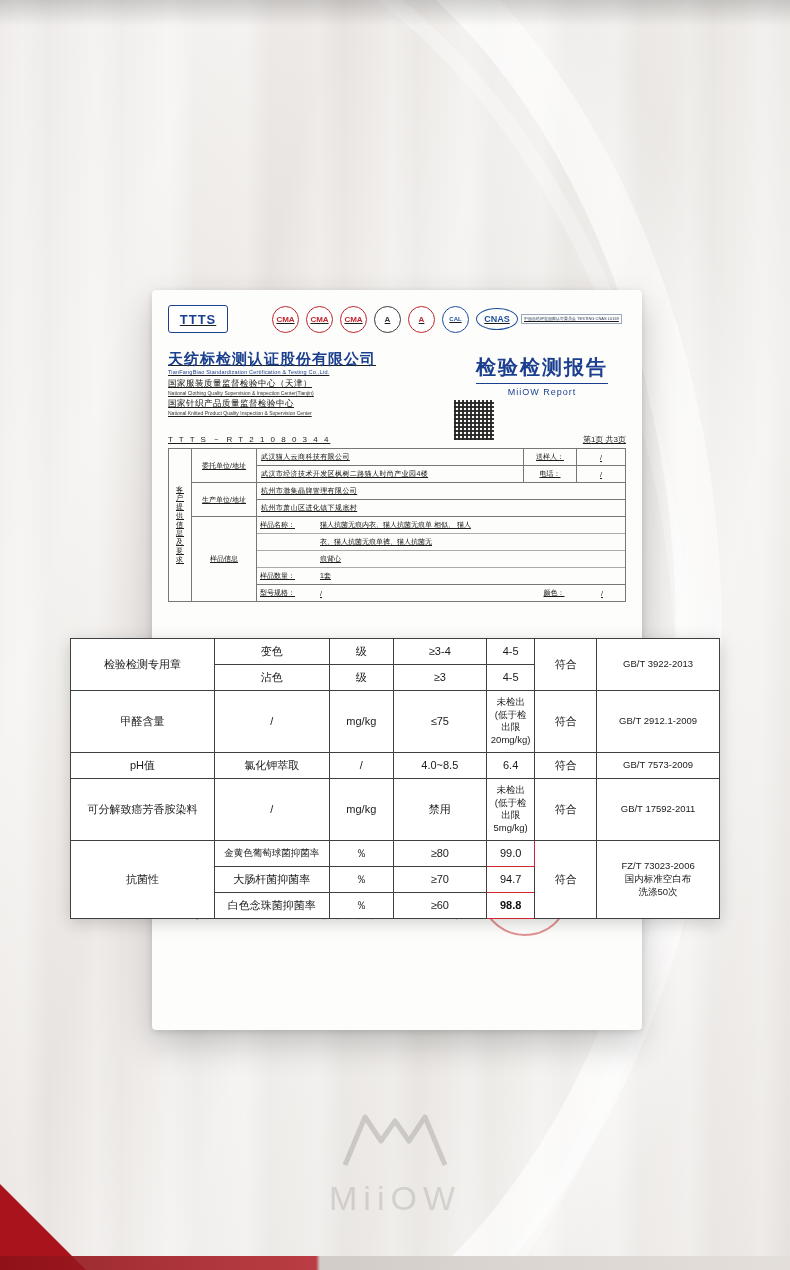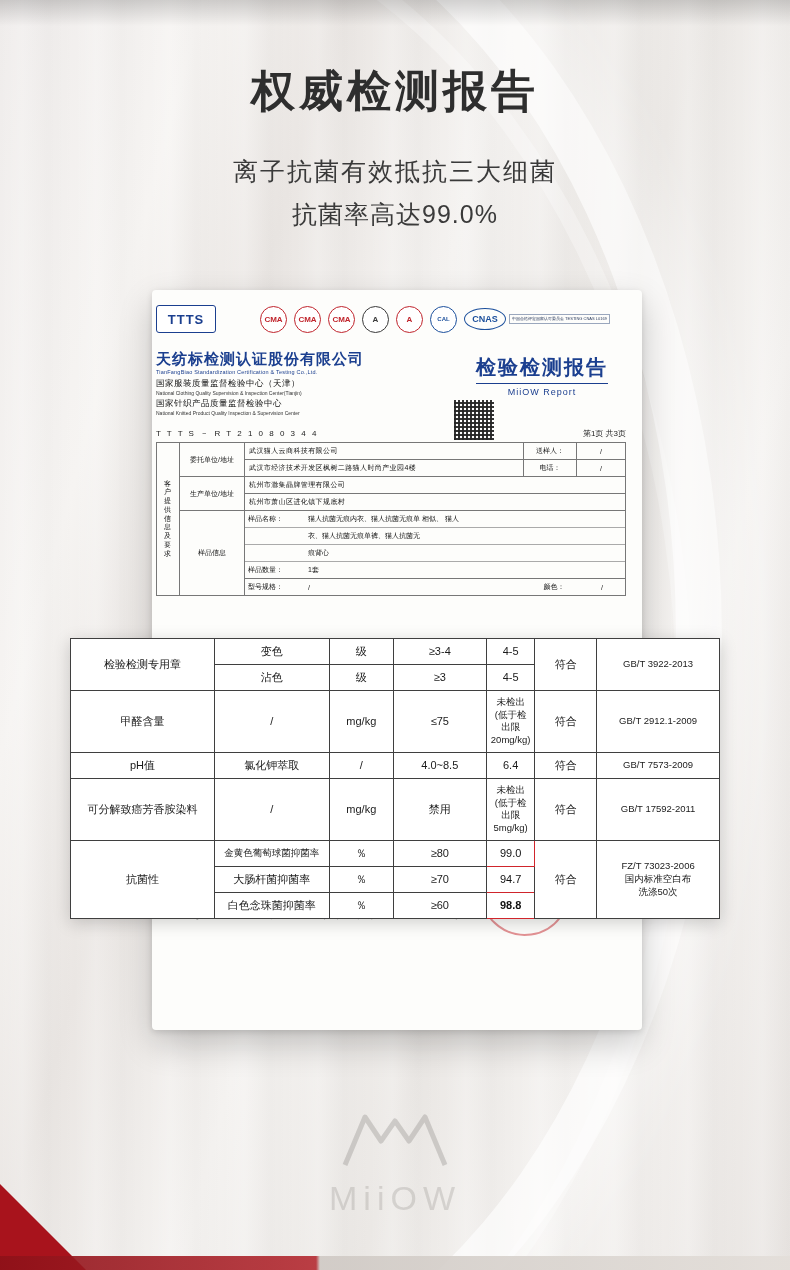--- a/index.html
+++ b/index.html
@@ -114,23 +114,24 @@
   .sheet {
     position: absolute;
     inset: 0;
     background: #fdfdfb;
     border-radius: 4px;
     box-shadow: 0 14px 34px rgba(0,0,0,0.20), 0 2px 6px rgba(0,0,0,0.12);
     overflow: hidden;
   }
   .sheet-inner {
     position: absolute;
-    left: 4px; right: 16px; top: 14px;
+    left: 16px; right: 16px; top: 14px;
     font-size: 7px;
     color: #1d1d1d;
+    text-decoration: underline;
   }
 
   
   .logo-row {
     display: flex;
     align-items: center;
     gap: 6px;
     height: 30px;
   }
   .ttts-logo {
@@ -237,21 +238,21 @@
     background:
       repeating-linear-gradient(90deg, #111 0 2px, #fff 2px 4px),
       repeating-linear-gradient(0deg, #111 0 2px, #fff 2px 4px);
     background-blend-mode: multiply;
     opacity: .85;
   }
   .serial-row {
     display: flex;
     justify-content: space-between;
     align-items: flex-end;
-    margin-top: 6px;
+    margin-top: 12px;
     font-size: 8px;
     letter-spacing: 2px;
     color: #222;
   }
   .pageno { letter-spacing: 0; font-size: 8px; }
 
   
   table.info {
     width: 100%;
     border-collapse: collapse;
@@ -376,25 +377,20 @@
 </style>
 </head>
 <body>
 
 <div class="page">
   <div class="bands"></div>
   <div class="arc"></div>
   <div class="arc2"></div>
   <div class="top-shadow"></div>
 
-  <div class="headings">
-    <div class="h-title">权威检测报告</div>
-    <div class="h-sub1">离子抗菌有效抵抗三大细菌</div>
-    <div class="h-sub2">抗菌率高达99.0%</div>
-  </div>
 
   <div class="sheet-wrap">
     <div class="sheet">
       <div class="sheet-inner">
 
         <div class="logo-row">
           <div class="ttts-logo">TTTS</div>
           <div class="badges">
             <div class="badge">CMA</div>
             <div class="badge">CMA</div>

